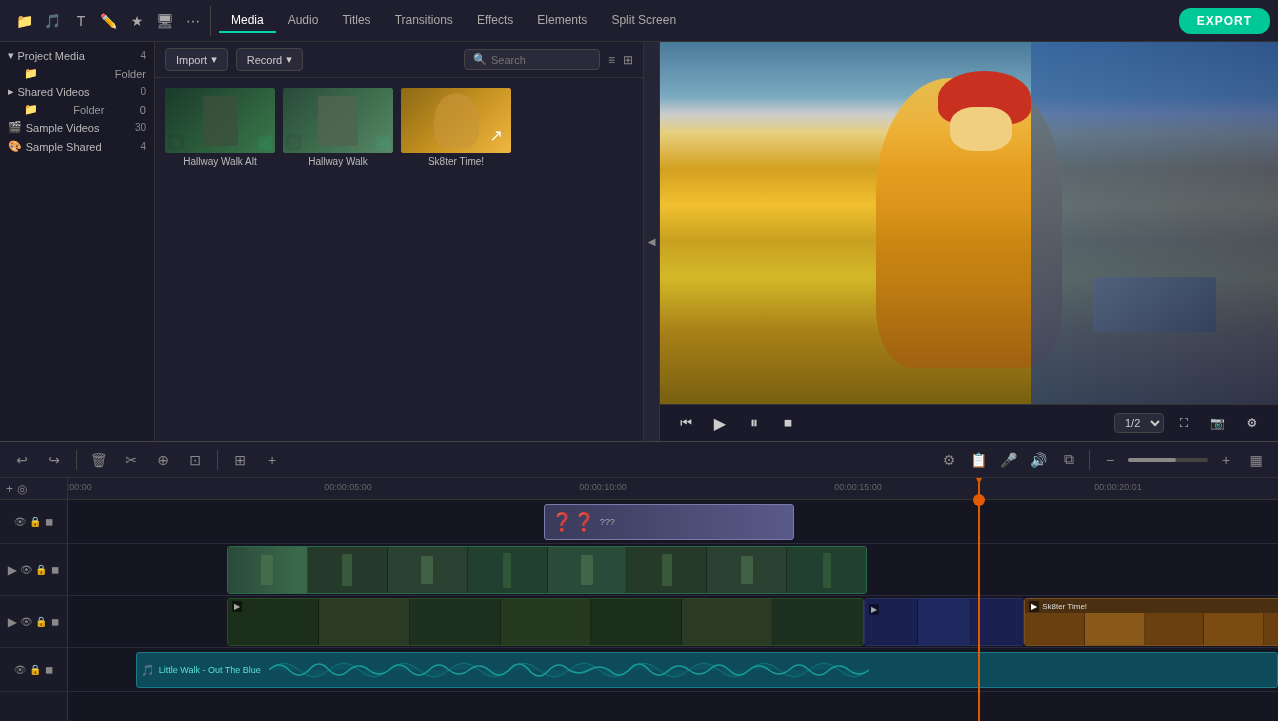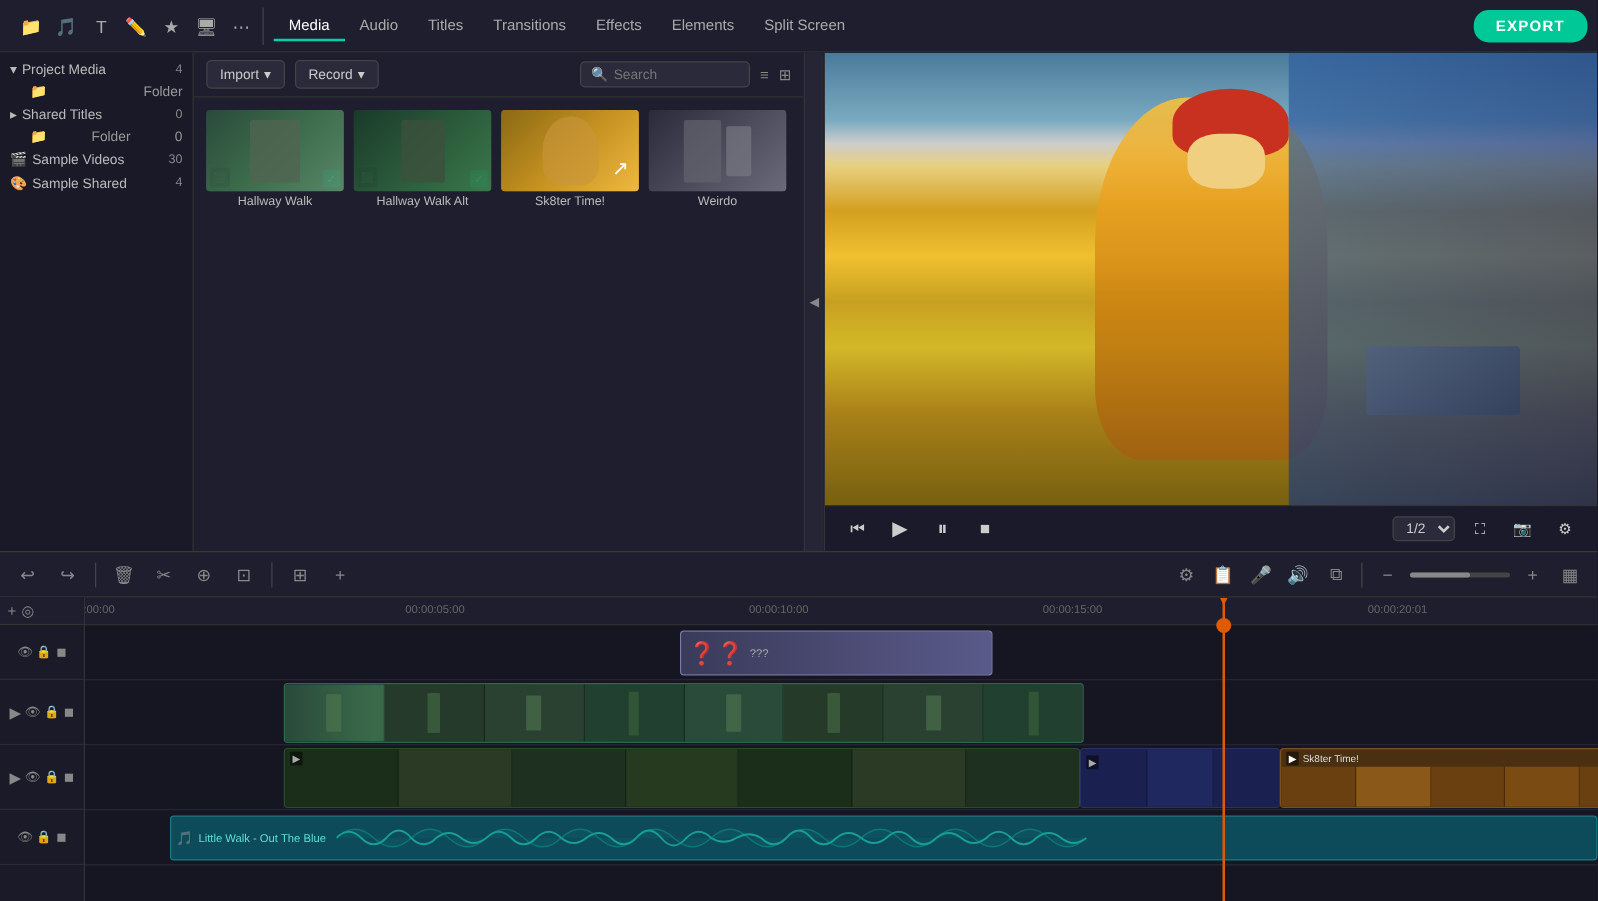--- a/index.html
+++ b/index.html
@@ -131,21 +131,21 @@
           <span>▾</span>
           <span>Project Media</span>
           <span class="badge">4</span>
         </div>
         <div class="sidebar-child">
           <span>📁</span>
           <span>Folder</span>
         </div>
         <div class="sidebar-item">
           <span>▸</span>
-          <span>Shared Titles</span>
+          <span>Shared Videos</span>
           <span class="badge">0</span>
         </div>
         <div class="sidebar-child">
           <span>📁</span>
           <span>Folder</span>
           <span class="badge">0</span>
         </div>
         <div class="sidebar-item">
           <span>🎬</span>
           <span>Sample Videos</span>
@@ -172,67 +172,55 @@
             <span style="color:#888;font-size:11px;">🔍</span>
             <input type="text" placeholder="Search" style="">
           </div>
           <span class="filter-icon">≡</span>
           <span class="filter-icon">⊞</span>
         </div>
 
         <div class="media-grid">
 
           <div class="media-item">
+            <div class="media-thumb thumb-hw2">
+              <div class="play-icon">⬛</div>
+              <div class="check">✓</div>
+              <div style="position:absolute;inset:0;background:linear-gradient(135deg,#1a3a2a,#2a5a3a,#3a7a4a);opacity:0.9;"></div>
+              <div style="position:absolute;inset:0;display:flex;align-items:center;justify-content:center;">
+                <div style="width:35px;height:50px;background:rgba(60,80,60,0.8);border-radius:2px;"></div>
+              </div>
+            </div>
+            <div class="media-name">Hallway Walk Alt</div>
+          </div>
+
+          <div class="media-item">
             <div class="media-thumb thumb-hw">
               <div class="play-icon">⬛</div>
               <div class="check">✓</div>
               <div style="position:absolute;inset:0;background:linear-gradient(135deg,#2a4a3a,#3a6a4a,#5a8a6a);opacity:0.9;"></div>
               <div style="position:absolute;inset:0;display:flex;align-items:center;justify-content:center;">
                 <div style="width:40px;height:50px;background:rgba(80,100,80,0.8);border-radius:2px;"></div>
               </div>
             </div>
             <div class="media-name">Hallway Walk</div>
           </div>
 
           <div class="media-item">
-            <div class="media-thumb thumb-hw2">
-              <div class="play-icon">⬛</div>
-              <div class="check">✓</div>
-              <div style="position:absolute;inset:0;background:linear-gradient(135deg,#1a3a2a,#2a5a3a,#3a7a4a);opacity:0.9;"></div>
-              <div style="position:absolute;inset:0;display:flex;align-items:center;justify-content:center;">
-                <div style="width:35px;height:50px;background:rgba(60,80,60,0.8);border-radius:2px;"></div>
-              </div>
-            </div>
-            <div class="media-name">Hallway Walk Alt</div>
-          </div>
-
-          <div class="media-item">
             <div class="media-thumb thumb-sk">
               <div style="position:absolute;inset:0;background:linear-gradient(135deg,#8b6914,#c49020,#f0b840);"></div>
               <div style="position:absolute;inset:0;display:flex;align-items:center;justify-content:center;">
                 <div style="width:45px;height:55px;background:rgba(200,150,60,0.6);border-radius:50% 50% 30% 30%;"></div>
               </div>
 
               <div style="position:absolute;bottom:8px;right:8px;color:#fff;font-size:16px;pointer-events:none;">↗</div>
             </div>
             <div class="media-name">Sk8ter Time!</div>
           </div>
 
-          <div class="media-item">
-            <div class="media-thumb thumb-wr">
-              <div class="play-icon">⬛</div>
-              <div class="check">✓</div>
-              <div style="position:absolute;inset:0;background:linear-gradient(135deg,#2a2a3a,#4a4a5a,#6a6a7a);"></div>
-              <div style="position:absolute;inset:0;display:flex;align-items:center;justify-content:center;">
-                <div style="width:30px;height:50px;background:rgba(100,100,110,0.7);border-radius:2px;"></div>
-                <div style="width:20px;height:40px;background:rgba(120,120,130,0.7);border-radius:2px;margin-left:4px;"></div>
-              </div>
-            </div>
-            <div class="media-name">Weirdo</div>
-          </div>
         </div>
       </div>
 
       <div class="collapse-arrow">◀</div>
     </div>
   </div>
 
   <div class="preview-panel">
     <div class="preview-video">
 
@@ -333,21 +321,21 @@
         <span class="tl-icon" style="font-size:10px;color:#888;">🔒</span>
         <span class="tl-icon" style="font-size:10px;color:#888;">◼</span>
       </div>
     </div>
 
     <div class="timeline-tracks">
 
       <div class="ruler-row" style="height:22px;background:#1e1e2e;border-bottom:1px solid #333;position:relative;min-width:1200px;">
         <span class="ruler-mark" style="left:0px;">00:00:00:00</span>
         <span class="ruler-mark" style="left:280px;">00:00:05:00</span>
-        <span class="ruler-mark" style="left:535px;margin-left:20px;">00:00:10:00</span>
+        <span class="ruler-mark" style="left:535px;">00:00:10:00</span>
         <span class="ruler-mark" style="left:790px;">00:00:15:00</span>
         <span class="ruler-mark" style="left:1050px;">00:00:20:01</span>
 
         <div class="playhead" style="left:910px;"></div>
       </div>
 
       <div style="height:44px;border-bottom:1px solid #2a2a3a;position:relative;min-width:1200px;background:#161622;">
 
         <div style="position:absolute;left:476px;top:4px;width:250px;height:36px;background:linear-gradient(to right,#3a3a5a,#5a5a8a);border:1px solid #7a7aaa;border-radius:3px;display:flex;align-items:center;padding:2px 6px;gap:4px;overflow:hidden;">
           <span style="font-size:18px;opacity:0.9;">❓❓</span>

